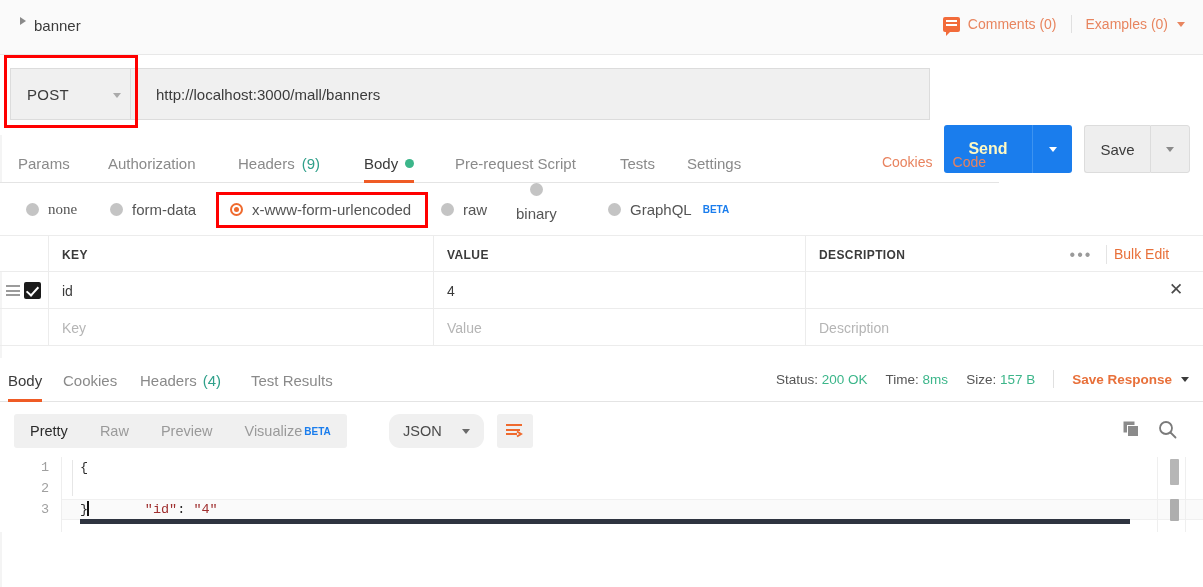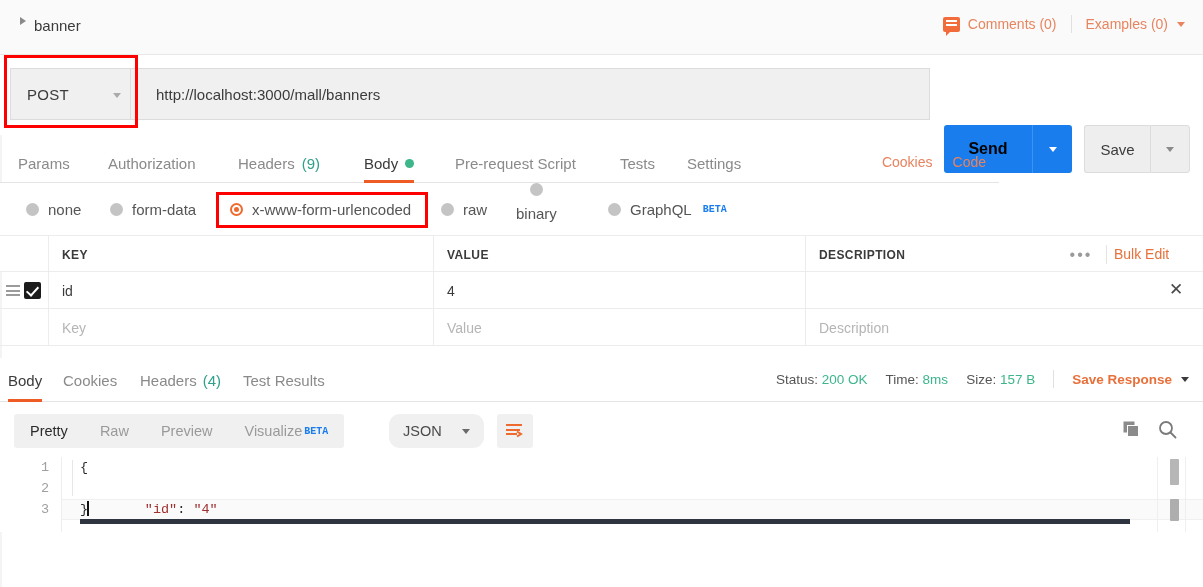--- a/index.html
+++ b/index.html
@@ -64,21 +64,21 @@
     border-left:4px solid transparent;border-right:4px solid transparent;
   }
   .url-input {
     position:absolute; left:130px; top:13px; width:800px; height:52px;
     background:#f0f0f0; border:1px solid #dcdcdc;
     display:flex; align-items:center; padding-left:25px;
     font-size:15px; color:#3b3b3b;
   }
   .send-btn {
     position:absolute; left:944px; top:70px; width:88px; height:48px;
-    background:#1a7ded; color:#000000; font-size:16px; font-weight:bold;
+    background:#1a7ded; color:#fef9c3; font-size:16px; font-weight:bold;
     display:flex; align-items:center; justify-content:center; cursor:pointer;
     border-radius:3px 0 0 3px;
   }
   .send-split {
     position:absolute; left:1032px; top:70px; width:40px; height:48px;
     background:#1a7ded; border-left:1px solid #3d93f0;
     display:flex; align-items:center; justify-content:center; cursor:pointer;
     border-radius:0 3px 3px 0;
   }
   .send-split .caret-d { border-top-color:#fff; }
@@ -132,21 +132,21 @@
   }
   .radio.sel {
     background:#fff; border:2px solid #ef6a2e; position:relative;
   }
   .radio.sel::after{
     content:"";position:absolute;left:2px;top:2px;width:5px;height:5px;border-radius:50%;
     background:#ef6a2e;
   }
   .beta-sup {
     font-size:10px; color:#1a7ded; font-weight:bold;
-    vertical-align:super; margin-left:2px;font-family:Liberation Mono, monospace;
+    vertical-align:super; margin-left:2px;
   }
 
   
   .kv-table { position:absolute; left:0; top:235px; width:1203px; }
   .kv-row { position:relative; width:1203px; height:37px; border-bottom:1px solid #ececec; }
   .kv-row.head { background:#fff; border-top:1px solid #ececec; }
   .kv-cell {
     position:absolute; top:0; height:37px; display:flex; align-items:center;
     border-left:1px solid #ececec; padding-left:13px; font-size:14px; color:#3b3b3b;
   }
@@ -355,21 +355,21 @@
     <div class="tab" style="left:687px;">
       <span>Settings</span>
     </div>
     <div class="hdr-links">
       <span>Cookies</span>
       <span>Code</span>
     </div>
   </div>
 
   <div class="body-types">
-    <div class="radio-opt" style="left:26px;">
+    <div class="radio-opt" style="left:26px;font-family:Liberation Serif, serif;">
       <span class="radio"></span>
       <span>none</span>
     </div>
     <div class="radio-opt" style="left:110px;">
       <span class="radio"></span>
       <span>form-data</span>
     </div>
     <div class="radio-opt" style="left:230px;">
       <span class="radio sel"></span>
       <span>x-www-form-urlencoded</span>
@@ -426,21 +426,21 @@
     <div class="rtab active" style="left:8px;">
       <span>Body</span>
     </div>
     <div class="rtab" style="left:63px;">
       <span>Cookies</span>
     </div>
     <div class="rtab" style="left:140px;">
       <span>Headers</span>
       <span class="cnt">(4)</span>
     </div>
-    <div class="rtab" style="left:243px;">
+    <div class="rtab" style="left:251px;">
       <span>Test Results</span>
     </div>
 
     <div class="status-bar">
       <span>
         <span>Status:</span>
         <span class="stat-val">200 OK</span>
       </span>
       <span>
         <span>Time:</span>

